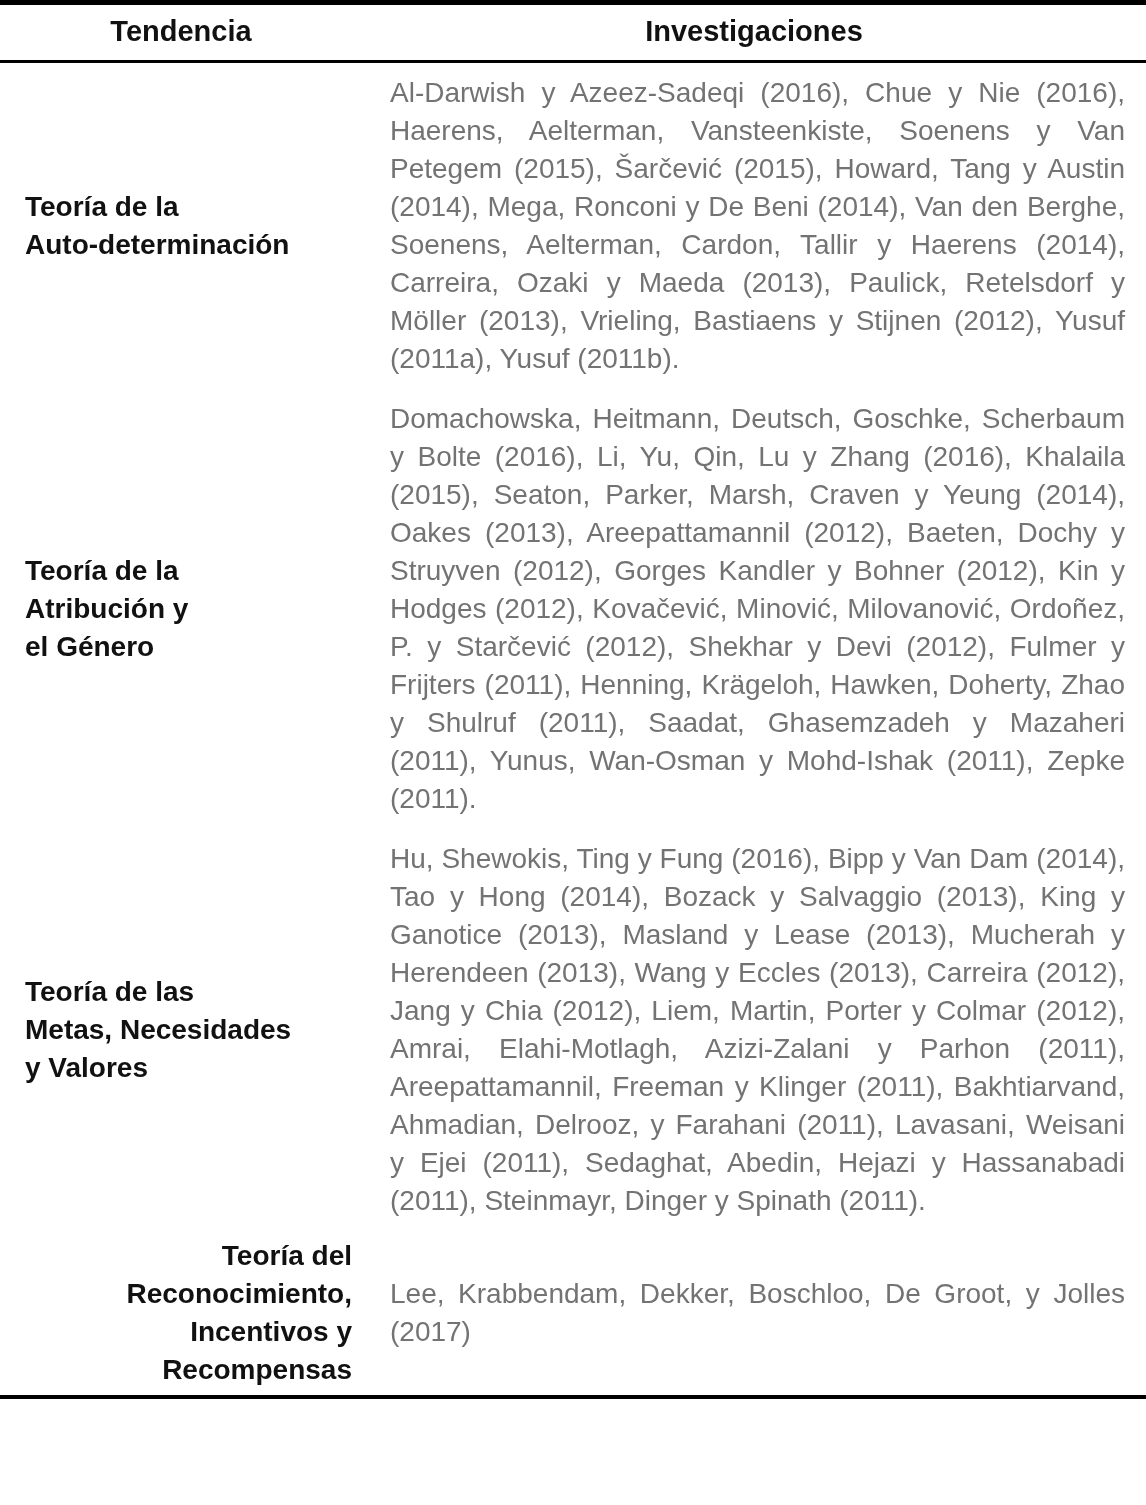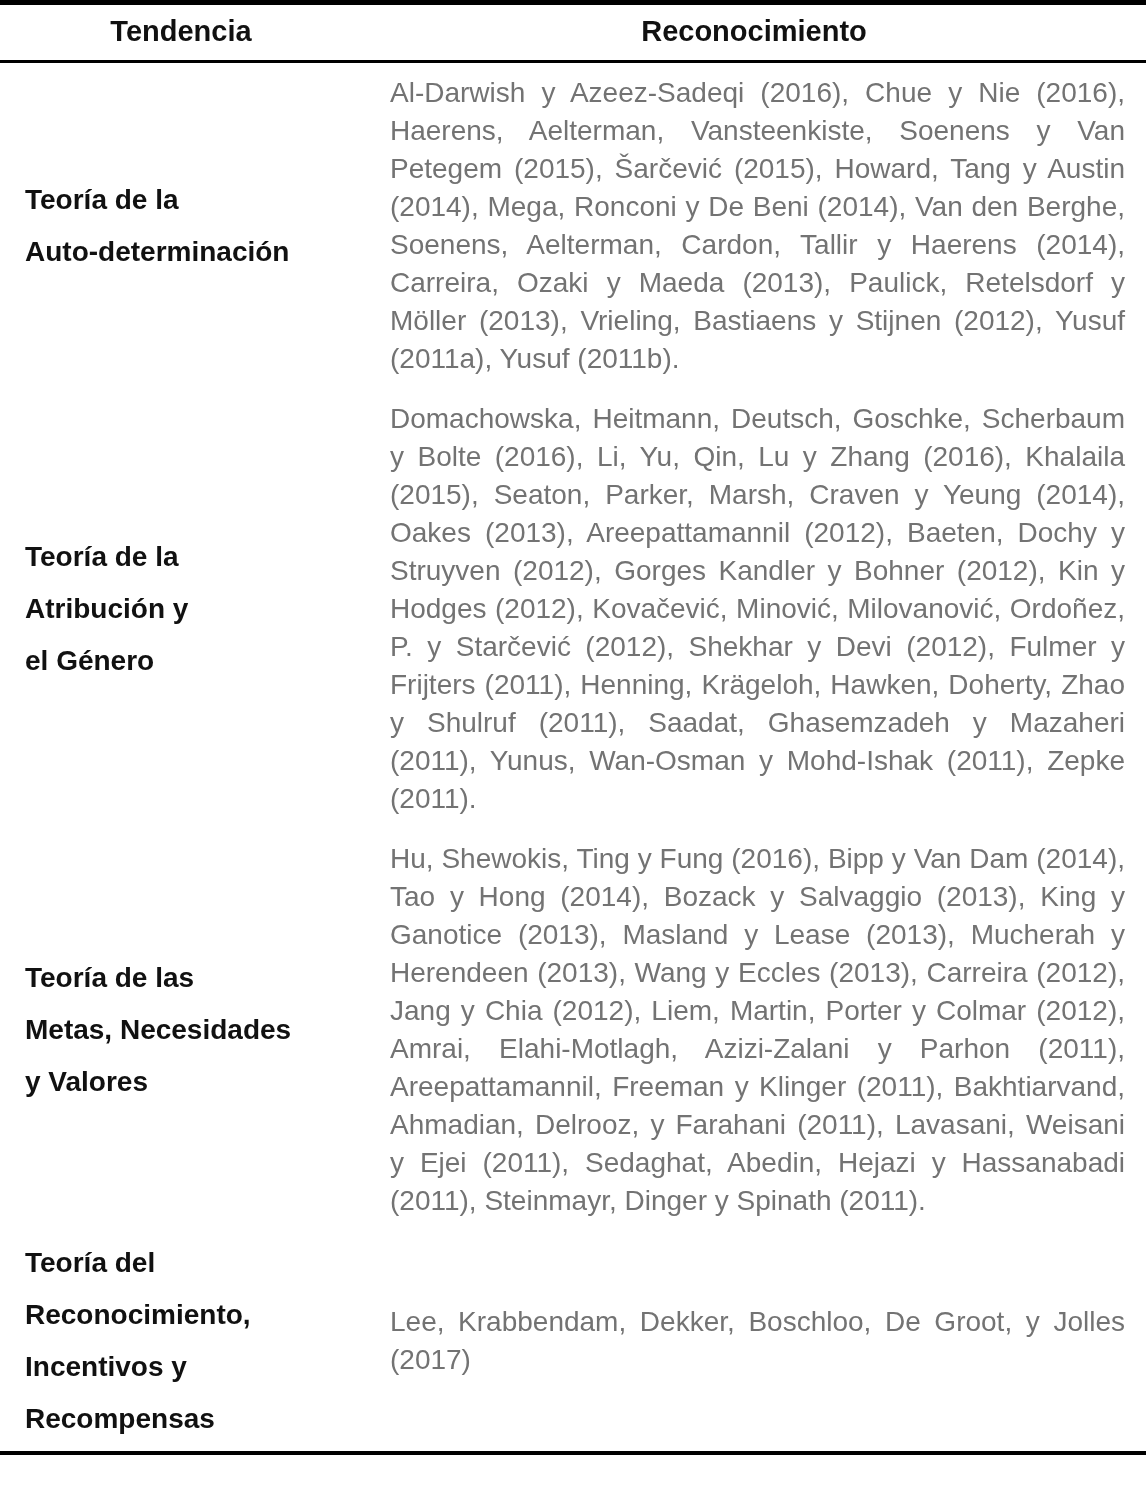--- a/index.html
+++ b/index.html
@@ -33,54 +33,55 @@
     padding: 10px 0 12px 0;
     color: #111111;
   }
 
   tbody td {
     vertical-align: middle;
   }
   td.tendencia {
     font-weight: bold;
     font-size: 28px;
-    line-height: 52px;
+    line-height: 38px;
     padding: 10px 10px 10px 25px;
     white-space: pre-line;
     color: #111111;
   }
   td.investigaciones {
     font-size: 28px;
     line-height: 38px;
     text-align: justify;
     padding: 11px 21px 11px 28px;
     color: #737373;
   }
   tr.row-last td.investigaciones {
     padding-top: 6px;
     padding-bottom: 6px;
   }
   tr.row-last td.tendencia {
     padding-top: 6px;
     padding-bottom: 6px;
+    text-align: right;
   }
 </style>
 </head>
 <body>
 
 <div class="doc">
   <table class="cit-table">
     <colgroup>
       <col class="col-tendencia">
       <col class="col-investigaciones">
     </colgroup>
     <thead>
       <tr>
         <th>Tendencia</th>
-        <th>Reconocimiento</th>
+        <th>Investigaciones</th>
       </tr>
     </thead>
     <tbody>
       <tr>
         <td class="tendencia">Teoría de la
 Auto-determinación</td>
         <td class="investigaciones">Al-Darwish y Azeez-Sadeqi (2016), Chue y Nie (2016), Haerens, Aelterman, Vansteenkiste, Soenens y Van Petegem (2015), Šarčević (2015), Howard, Tang y Austin (2014), Mega, Ronconi y De Beni (2014), Van den Berghe, Soenens, Aelterman, Cardon, Tallir y Haerens (2014), Carreira, Ozaki y Maeda (2013), Paulick, Retelsdorf y Möller (2013), Vrieling, Bastiaens y Stijnen (2012), Yusuf (2011a), Yusuf (2011b).</td>
       </tr>
       <tr>
         <td class="tendencia">Teoría de la

